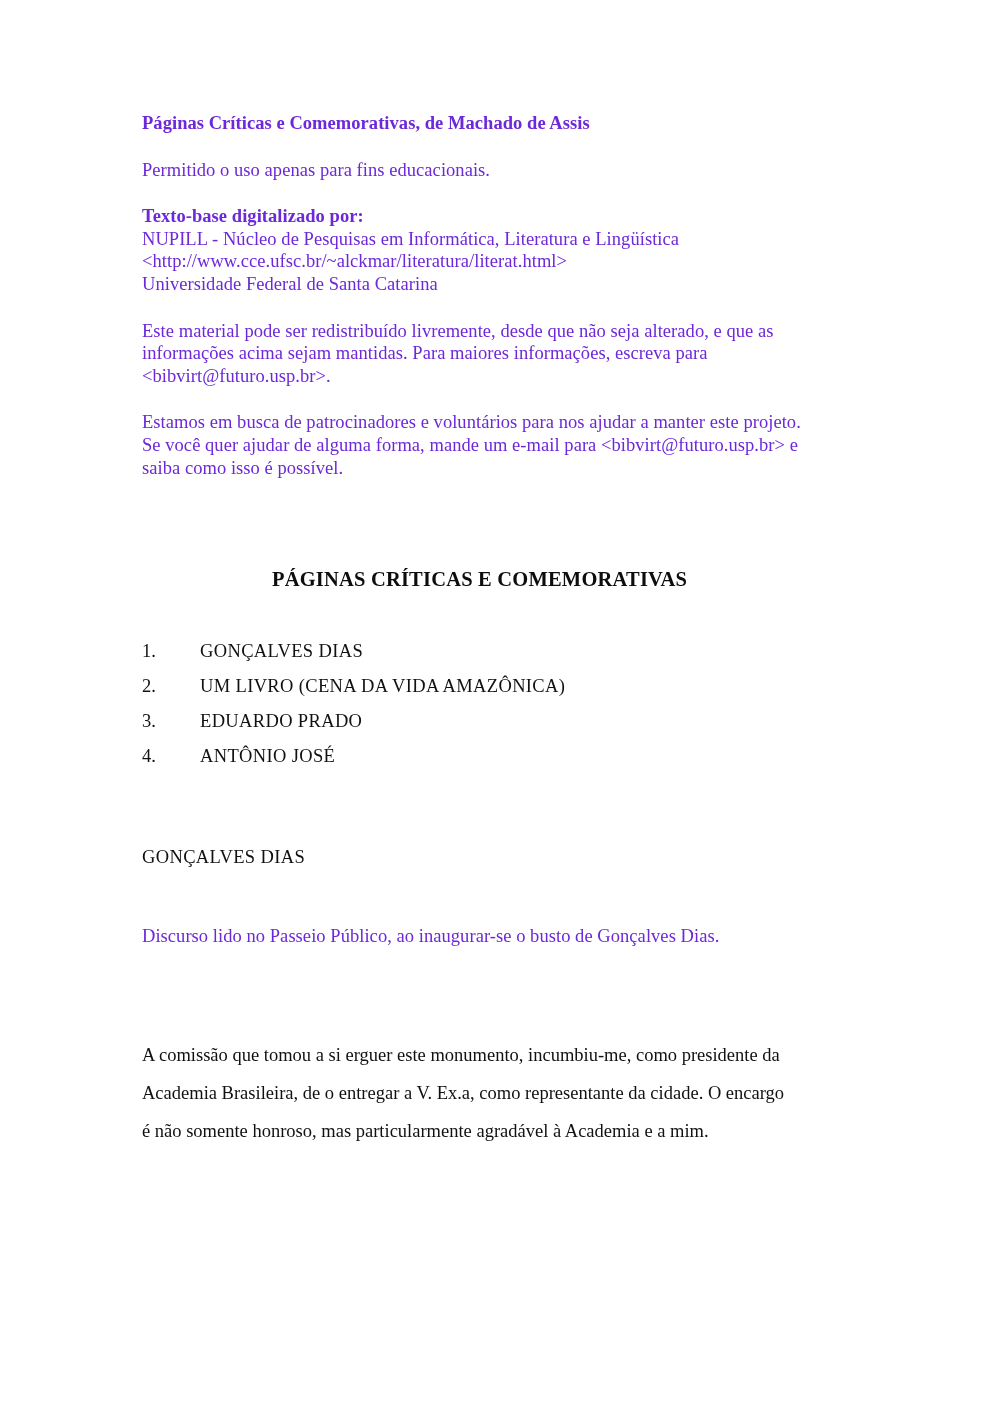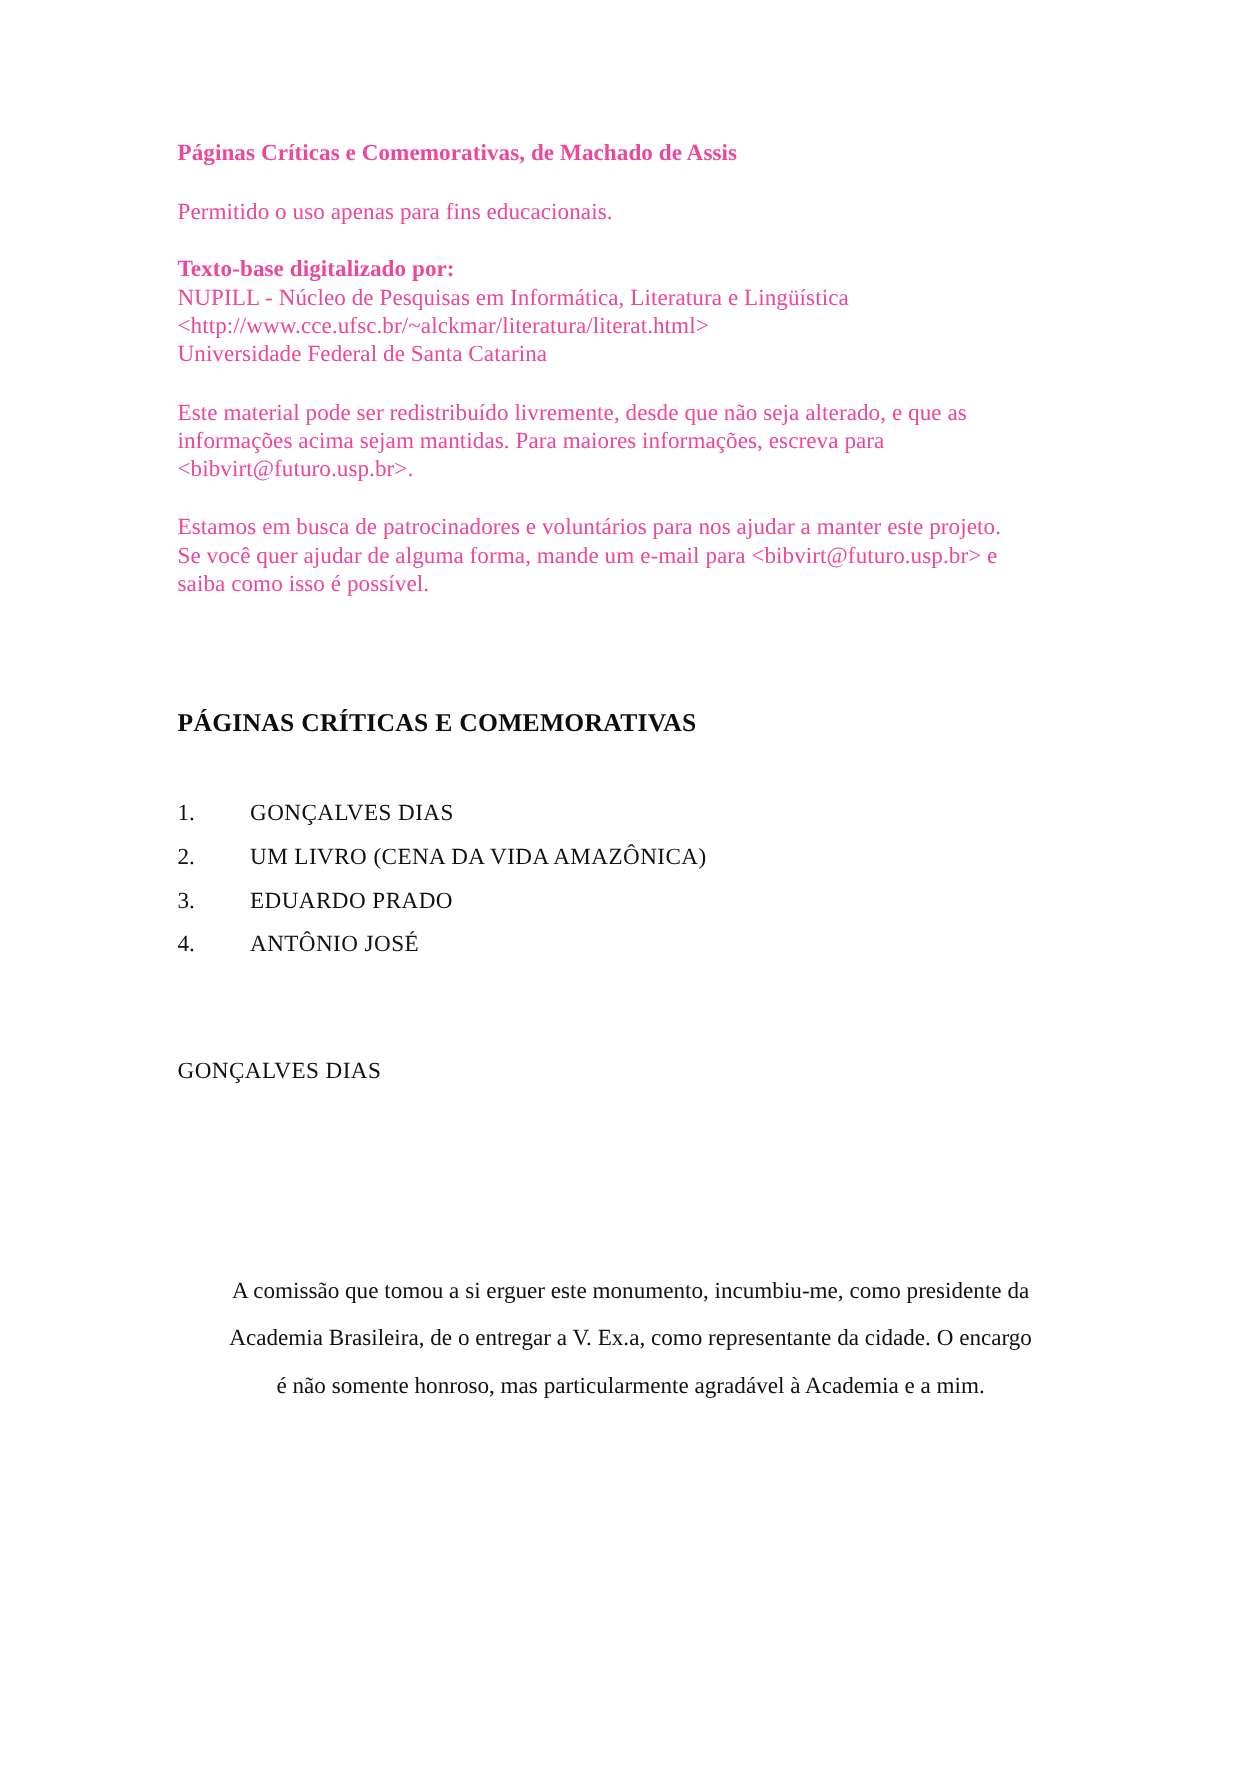--- a/index.html
+++ b/index.html
@@ -30,40 +30,39 @@
     left: 142px;
     top: 112px;
     width: 740px;
   }
 
   
   .block {
     margin: 0;
     font-size: 18.5px;
     line-height: 22.6px;
-    color: #ec4899;
+    color: #6d28d9;
     letter-spacing: 0.05px;
   }
   .block.bold {
     font-weight: bold;
   }
   .gap-md { height: 24px; }
 
   .para-line {
     display: block;
     white-space: pre;
-    text-align: center;
   }
 
   
   .doc-title {
     margin: 0;
     font-size: 20.5px;
     font-weight: bold;
-    text-align: left;
+    text-align: center;
     letter-spacing: 0.2px;
     color: #0d0d0d;
     width: 675px;
   }
 
   
   .toc {
     margin: 0;
     padding: 0;
     list-style: none;
@@ -165,20 +164,21 @@
         <span class="toc-label">ANTÔNIO JOSÉ</span>
       </li>
     </ol>
 
     <div style="height:72px"></div>
 
     <p class="section-heading">GONÇALVES DIAS</p>
 
     <div style="height:56px"></div>
 
+    <p class="block">Discurso lido no Passeio Público, ao inaugurar-se o busto de Gonçalves Dias.</p>
 
     <div style="height:48px"></div>
 
 
     <div style="height:41px"></div>
 
     <div class="para-wide">
       <span class="para-line">A comissão que tomou a si erguer este monumento, incumbiu-me, como presidente da</span>
       <span class="para-line">Academia Brasileira, de o entregar a V. Ex.a, como representante da cidade. O encargo</span>
       <span class="para-line">é não somente honroso, mas particularmente agradável à Academia e a mim.</span>

